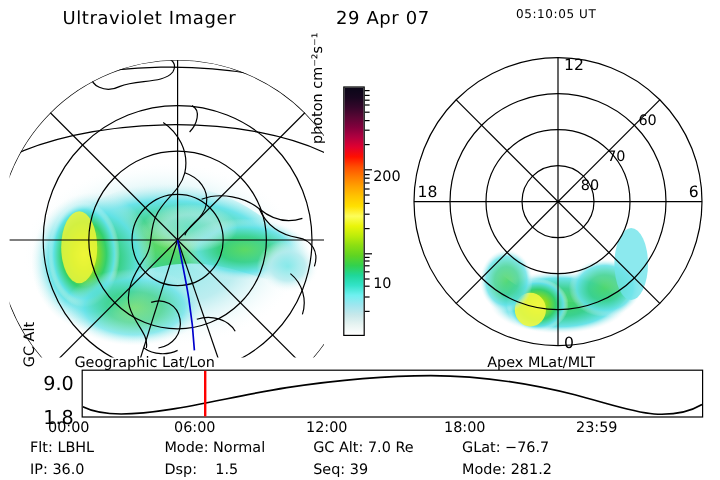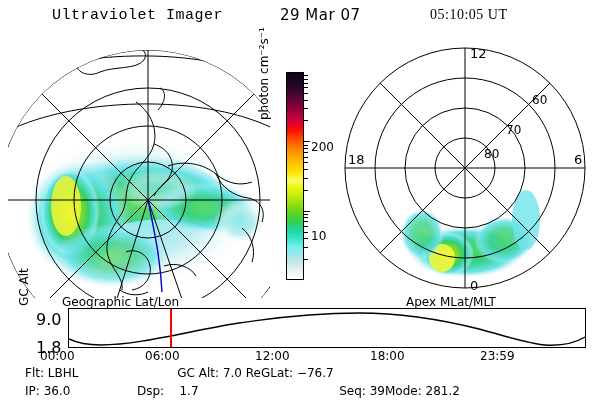--- a/index.html
+++ b/index.html
@@ -4,23 +4,23 @@
 <title>Ultraviolet Imager</title>
 <style>
   html,body{margin:0;padding:0;background:#ffffff;}
   body{width:600px;height:400px;overflow:hidden;
        font-family:"DejaVu Sans","Liberation Sans",sans-serif;color:#000;}
   #root{position:relative;width:600px;height:400px;}
   .abs{position:absolute;}
   .t{white-space:pre;line-height:1;}
 
   
-  #hdr-title{left:52px;  top:8px;  font-size:15px;letter-spacing:.5px;font-family:Liberation Mono, monospace;}
+  #hdr-title{left:52px;  top:8px;  font-size:15px;letter-spacing:.5px;}
   #hdr-date {left:280px; top:8px;  font-size:15px;letter-spacing:.5px;}
-  #hdr-time {left:430px; top:8px;  font-size:14px;letter-spacing:.5px;font-family:Liberation Serif, serif;}
+  #hdr-time {left:430px; top:8px;  font-size:10px;letter-spacing:.5px;}
 
   
   #cbar-wrap{left:286px;top:72px;width:18px;height:208px;}
   #cbar{width:18px;height:208px;border:1px solid #000;box-sizing:border-box;}
   #cbar-ticks{left:304px;top:72px;height:208px;width:6px;}
   #cbar-ticks i{position:absolute;left:0;height:1px;background:#000;display:block;}
   #cbar-ticks i.maj{width:6px;}
   #cbar-ticks i.min{width:4px;}
   .cb-lab{font-size:12px;left:311px;}
   #cb-axis-title{left:258px;top:120px;font-size:12px;
@@ -36,32 +36,32 @@
   #orbit-marker{background:#ff0000;width:2px;top:309px;height:38px;left:170px;}
   .alt-lab{font-size:16px;left:36px;}
   #alt-axis-title{left:18px;top:306px;font-size:12px;
       transform:rotate(-90deg);transform-origin:left top;white-space:nowrap;}
   .time-lab{font-size:12px;top:350px;}
 
   
   #status{left:8px;top:366px;font-size:12px;}
   #status .row{display:flex;}
   #status .cell{white-space:pre;}
-  .c0{width:112px;margin-left:17px;} .c1{width:120px;} .c2{width:124px;} .c3{width:124px;text-align:right;} .c4{width:120px;}
+  .c0{width:112px;margin-left:17px;} .c1{width:120px;} .c2{width:124px;} .c3{width:124px;} .c4{width:120px;}
 
   svg{display:block;}
   text{font-family:"DejaVu Sans","Liberation Sans",sans-serif;}
 </style>
 </head>
 <body>
 
 <div id="root">
 
   <div class="abs t" id="hdr-title">Ultraviolet Imager</div>
-  <div class="abs t" id="hdr-date">29 Mar 07</div>
+  <div class="abs t" id="hdr-date">29 Apr 07</div>
   <div class="abs t" id="hdr-time">05:10:05 UT</div>
 
   <div class="abs" style="left:8px;top:40px;">
   <svg width="262" height="258" viewBox="0 0 262 258">
     <defs>
       <clipPath id="clipL">
             <circle cx="140" cy="160" r="150"></circle>
           </clipPath>
       <radialGradient id="auA" cx="50%" cy="50%" r="50%">
         <stop offset="0%" stop-color="#f4f82a"></stop>
@@ -248,25 +248,26 @@
   <div class="abs t time-lab" style="left:40px">00:00</div>
   <div class="abs t time-lab" style="left:145px">06:00</div>
   <div class="abs t time-lab" style="left:255px">12:00</div>
   <div class="abs t time-lab" style="left:370px">18:00</div>
   <div class="abs t time-lab" style="left:480px">23:59</div>
 
   <div class="abs" id="status">
 
     <div class="row">
       <div class="cell c0"><span>Flt:</span> <span>LBHL</span></div>
+      <div class="cell c2"><span>Mode:</span> <span>Normal</span></div>
       <div class="cell c3"><span>GC Alt:</span> <span>7.0 Re</span></div>
       <div class="cell c4"><span>GLat:</span> <span>−76.7</span></div>
     </div>
 
     <div class="row" style="margin-top:4px">
       <div class="cell c0"><span>IP:</span> <span>36.0</span></div>
-      <div class="cell c2"><span>Dsp:</span> <span>   1.7</span></div>
+      <div class="cell c2"><span>Dsp:</span> <span>   1.5</span></div>
       <div class="cell c3"><span>Seq:</span> <span>39</span></div>
       <div class="cell c4"><span>Mode:</span> <span>281.2</span></div>
     </div>
 
   </div>
 </div>
 
 </body></html>

